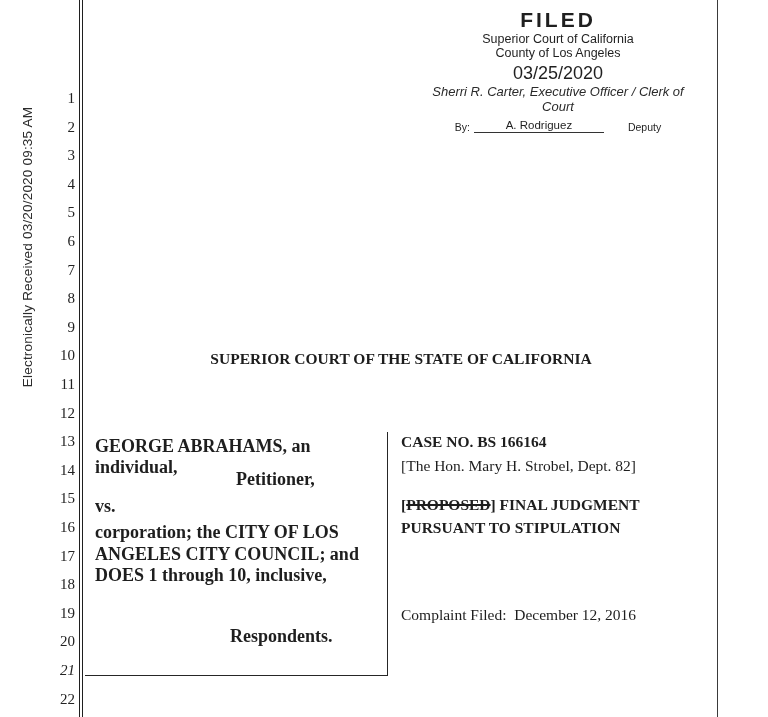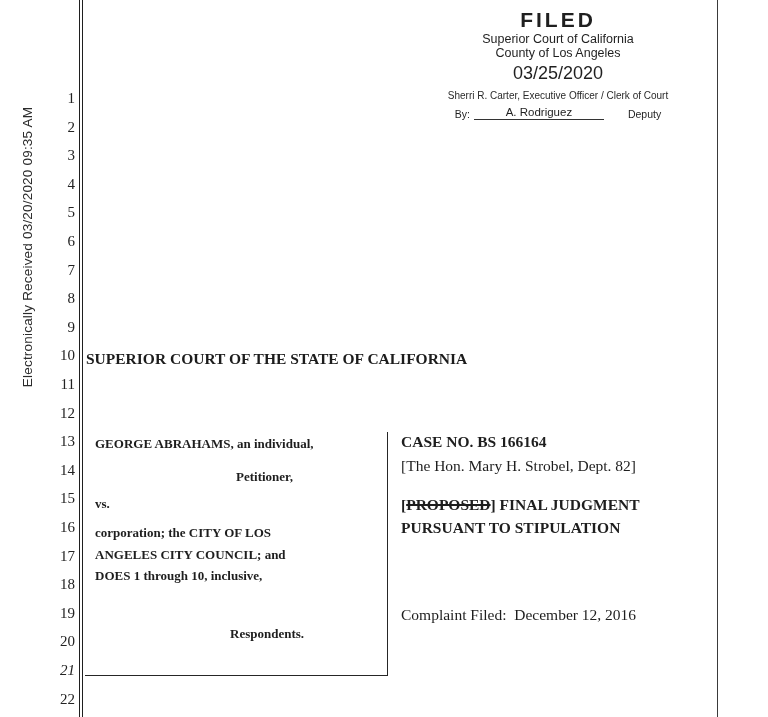--- a/index.html
+++ b/index.html
@@ -59,56 +59,57 @@
     position: absolute;
     left: 432px; top: 8px;
     width: 252px;
     text-align: center;
     font-family: "Liberation Sans", sans-serif;
     color: #1f1f1f;
   }
   .filed-title { font-size: 21px; font-weight: bold; letter-spacing: 3px; }
   .filed-court { font-size: 12.5px; line-height: 14px; }
   .filed-date  { font-size: 18px; margin-top: 3px; }
-  .filed-clerk { font-size: 10px; margin-top: 6px; color: #2a2a2a; }
+  .filed-clerk { font-size: 13px; color: #2a2a2a; font-style: italic; }
   .filed-by {
     font-size: 10.5px; margin-top: 5px;
     display: flex; align-items: flex-end; justify-content: center;
   }
   .by-underline {
     display: inline-block;
     width: 130px;
     border-bottom: 1px solid #333333;
     font-size: 11.5px;
     padding-bottom: 1px;
     margin-left: 4px;
     text-align: center;
   }
   .by-deputy { margin-left: 24px; }
 
   
   .court-header {
     position: absolute;
     left: 86px; top: 350px; width: 630px;
+    text-align: center;
     font-weight: bold;
     font-size: 15.5px;
     color: #1c1c1c;
   }
   .court-header .line2 { margin-top: 13px; }
 
   
   .caption-box {
     position: absolute;
     left: 85px; top: 432px;
     width: 303px; height: 244px;
     border-right: 1.5px solid #262626;
     border-bottom: 1.5px solid #262626;
     box-sizing: border-box;
     font-weight: bold;
-    font-size: 13px;
+    font-size: 18px;
   }
   .caption-box > div { position: absolute; }
   .cap-petitioner  { top: 4px;   left: 10px; width: 285px; }
   .cap-pet-label   { top: 37px;  left: 151px; }
   .cap-vs          { top: 64px;  left: 10px; }
   .cap-respondent  { top: 90px;  left: 10px; width: 288px; line-height: 21.5px; }
   .cap-resp-label  { top: 194px; left: 145px; }
 
   
   .case-info {

